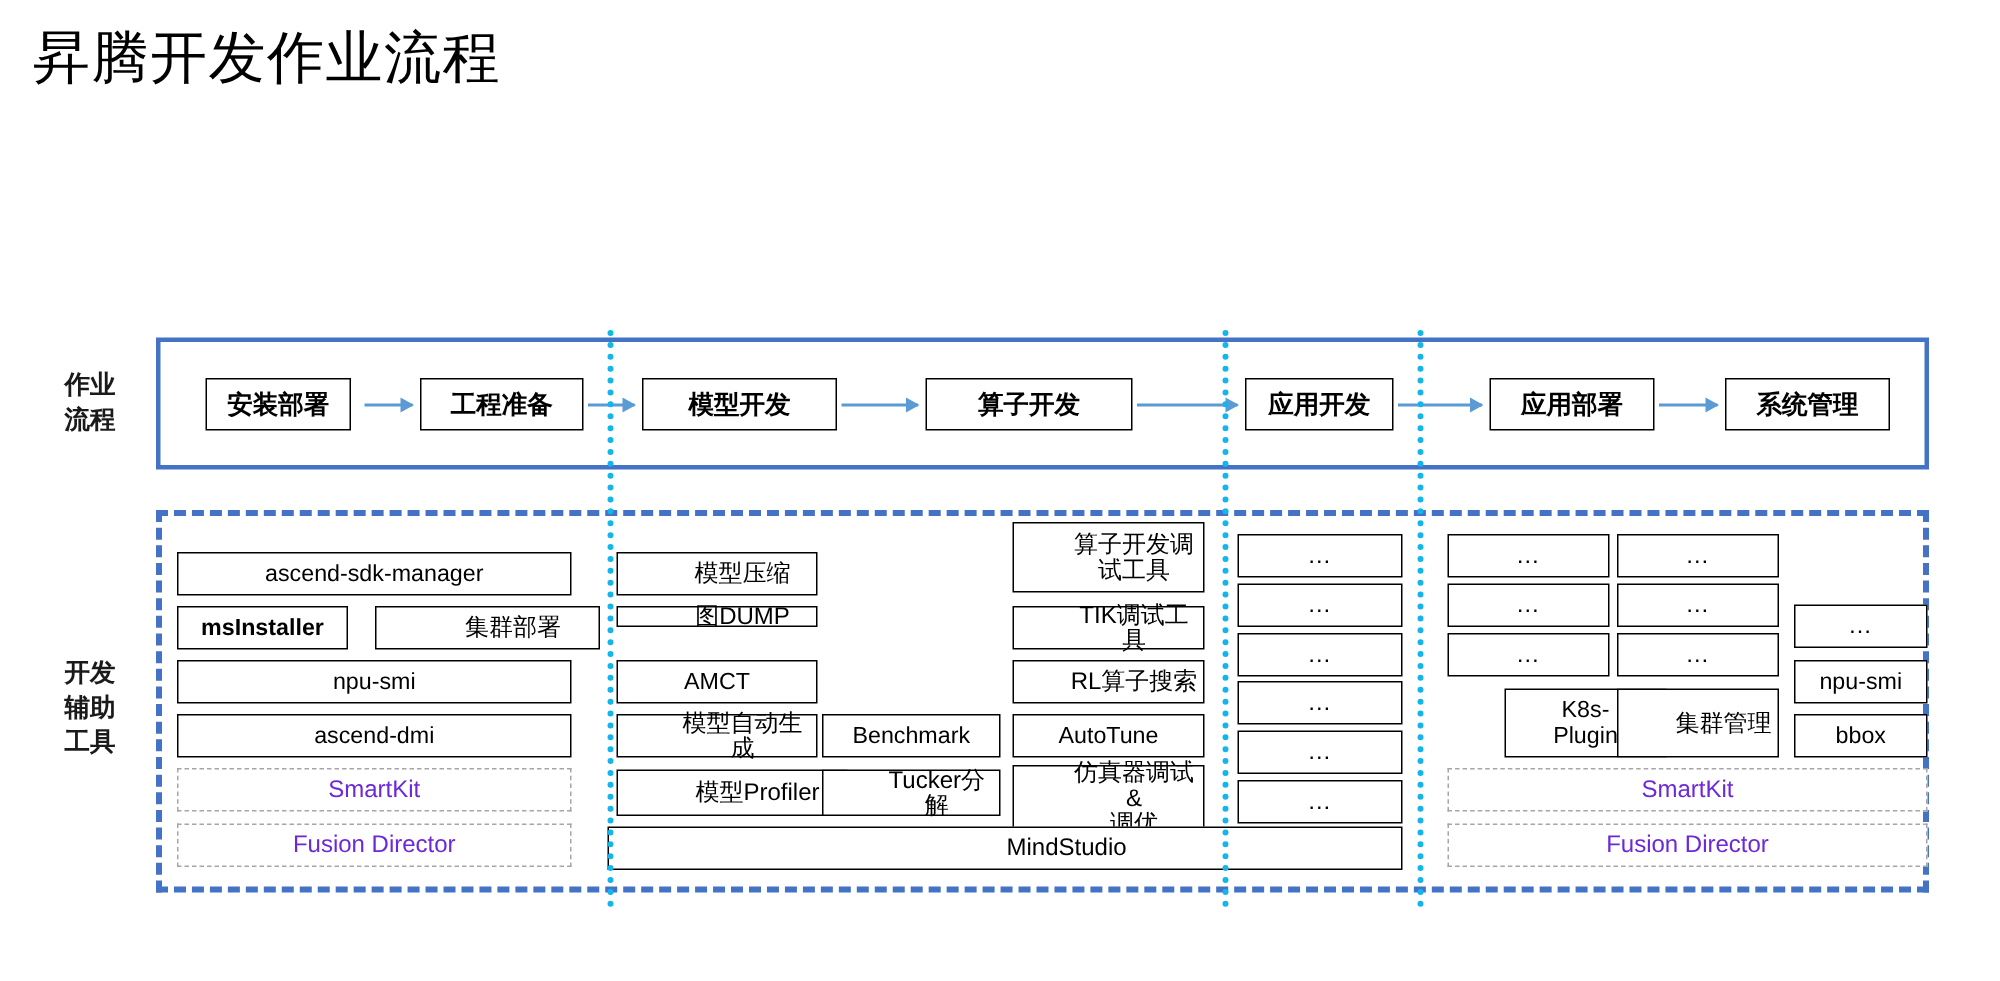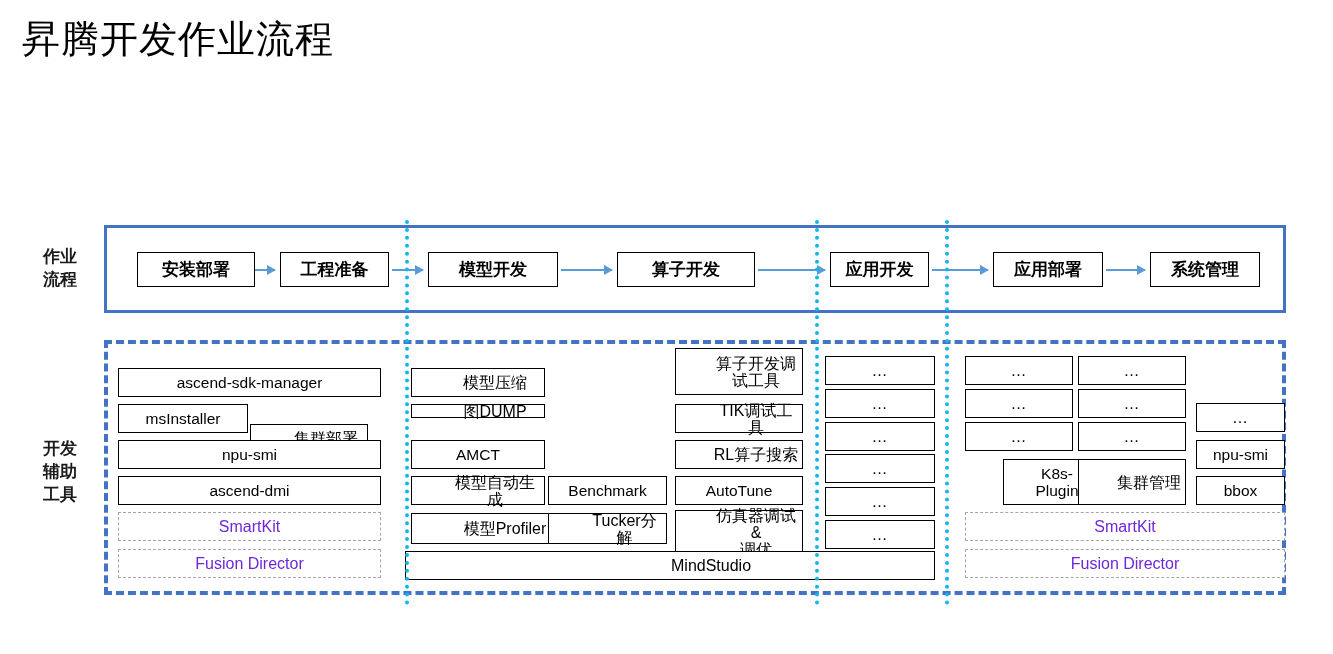--- a/index.html
+++ b/index.html
@@ -148,38 +148,38 @@
 工具</div>
 
 <div id="workflow-frame"></div>
 
 <div id="tools-frame"></div>
 
 <div class="stage-divider" style="left:405px;"></div>
 <div class="stage-divider" style="left:815px;"></div>
 <div class="stage-divider" style="left:945px;"></div>
 
-<div class="step-box" style="left:137px; top:252px; width:118px;">安装部署</div>
+<div class="step-box" style="left:137px; top:252px; width:97px;">安装部署</div>
 <div class="step-box" style="left:280px; top:252px; width:109px;">工程准备</div>
 <div class="step-box" style="left:428px; top:252px; width:130px;">模型开发</div>
 <div class="step-box" style="left:617px; top:252px; width:138px;">算子开发</div>
 <div class="step-box" style="left:830px; top:252px; width:99px;">应用开发</div>
 <div class="step-box" style="left:993px; top:252px; width:110px;">应用部署</div>
 <div class="step-box" style="left:1150px; top:252px; width:110px;">系统管理</div>
 
 <div class="arrow" style="left:243px; top:269px; width:32px;"></div>
 <div class="arrow" style="left:392px; top:269px; width:31px;"></div>
 <div class="arrow" style="left:561px; top:269px; width:51px;"></div>
 <div class="arrow" style="left:758px; top:269px; width:67px;"></div>
 <div class="arrow" style="left:932px; top:269px; width:56px;"></div>
 <div class="arrow" style="left:1106px; top:269px; width:39px;"></div>
 
 <div class="tool-box" style="left:118px; top:368px; width:263px; height:29px;">ascend-sdk-manager</div>
-<div class="tool-box" style="left:118px; top:404px; width:130px; height:29px;">msInstaller</div>
-<div class="tool-box cn" style="left:250px; top:424px; width:118px; height:29px;">集群部署</div>
+<div class="tool-box" style="left:118px; top:404px; width:114px; height:29px;font-weight:bold;">msInstaller</div>
+<div class="tool-box cn" style="left:250px; top:404px; width:150px; height:29px;">集群部署</div>
 <div class="tool-box" style="left:118px; top:440px; width:263px; height:29px;">npu-smi</div>
 <div class="tool-box" style="left:118px; top:476px; width:263px; height:29px;">ascend-dmi</div>
 <div class="tool-box ghost" style="left:118px; top:512px; width:263px; height:29px;">SmartKit</div>
 <div class="tool-box ghost" style="left:118px; top:549px; width:263px; height:29px;">Fusion Director</div>
 
 <div class="tool-box cn" style="left:411px; top:368px; width:134px; height:29px;">模型压缩</div>
 <div class="tool-box cn" style="left:411px; top:404px; width:134px; height:14px;">图DUMP</div>
 <div class="tool-box" style="left:411px; top:440px; width:134px; height:29px;">AMCT</div>
 <div class="tool-box cn" style="left:411px; top:476px; width:134px; height:29px;">模型自动生成</div>
 <div class="tool-box cn" style="left:411px; top:513px; width:154px; height:31px;">模型Profiler</div>

